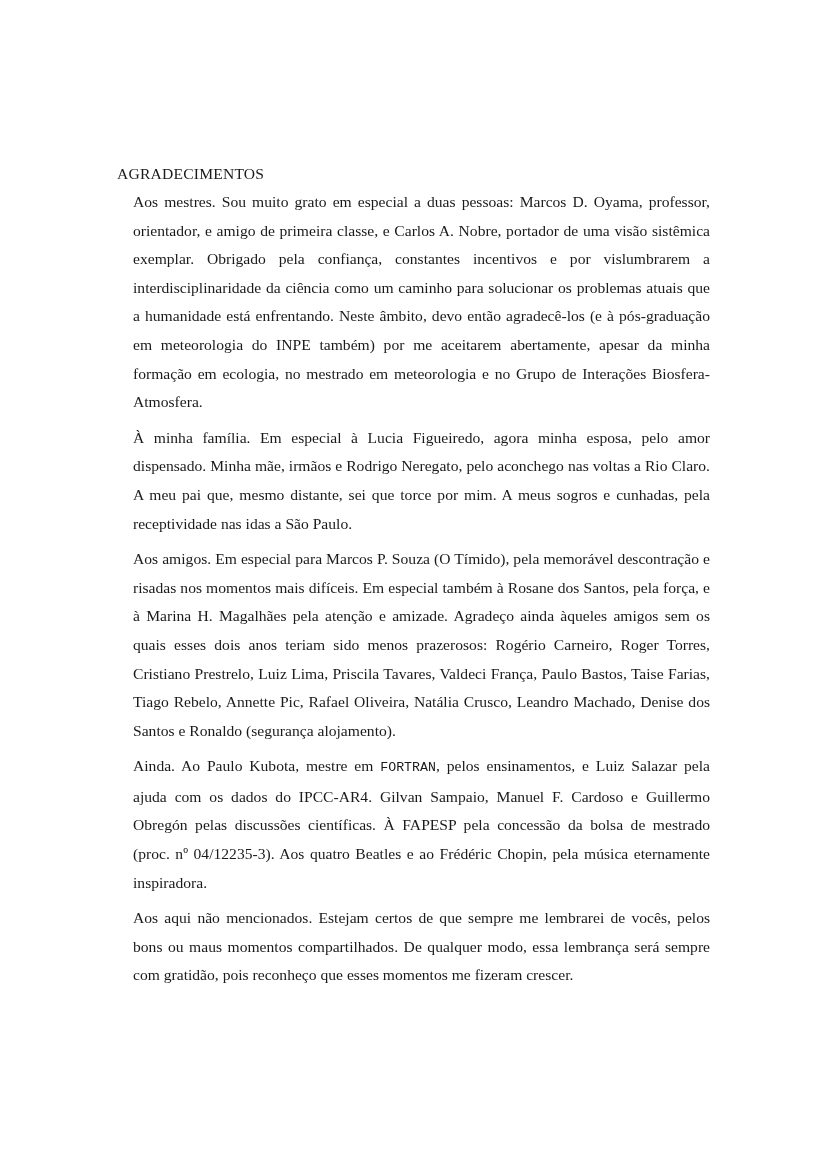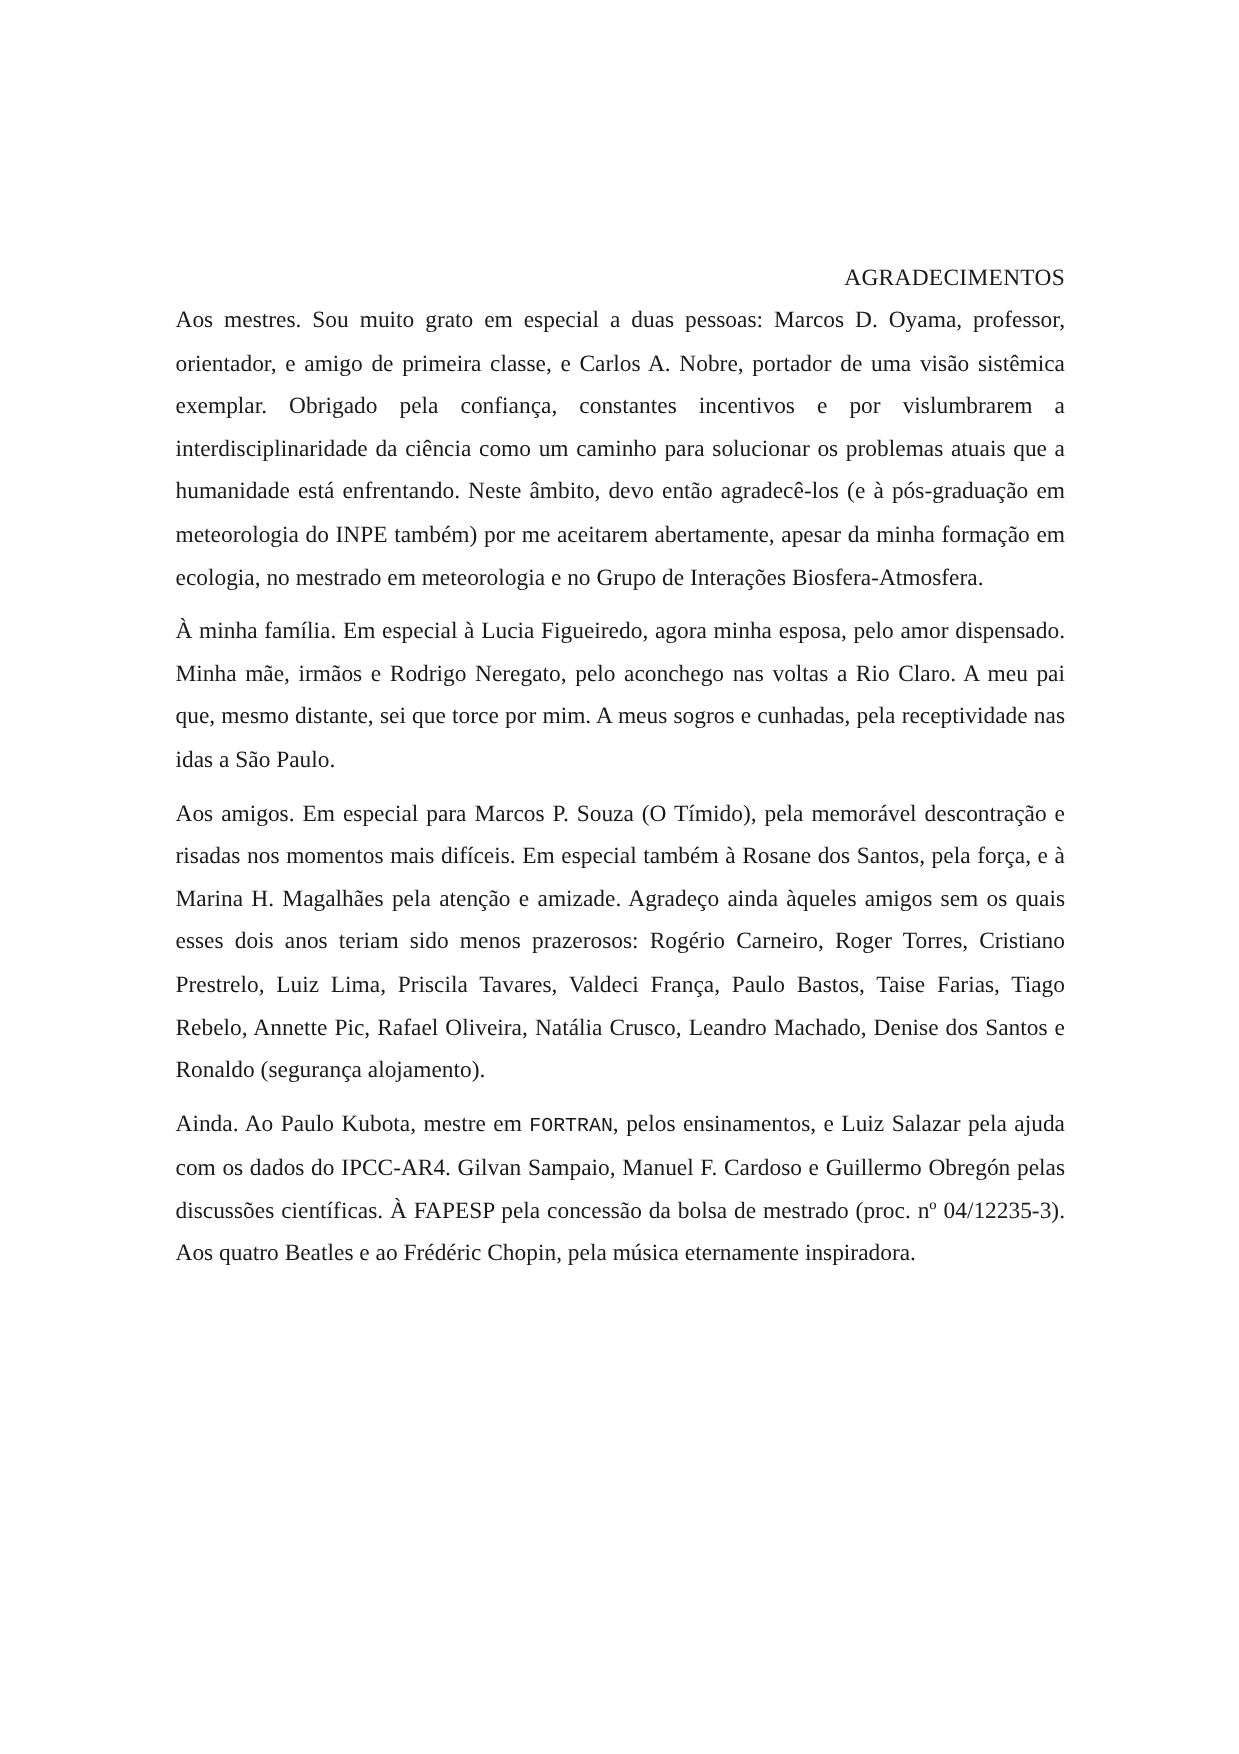--- a/index.html
+++ b/index.html
@@ -8,35 +8,36 @@
       position: absolute;
       left: 117px;
       top: 160px;
       width: 593px;
       font-family: "Liberation Serif", "DejaVu Serif", serif;
       font-size: 15.6px;
       line-height: 28.6px;
       color: #1a1a1a;
     }
     .title {
-      text-align: right;
-      margin: 12px 0 0 0;
+      text-align: left;
+      margin: 0 0 0 0;
       font-weight: normal;
       font-size: 15.6px;
       letter-spacing: 0.2px;
       line-height: 28px;
     }
     .para {
       text-align: justify;
-      margin: 0 0 7px 0;
+      margin: 0 0 7px 16px;
     }
     .sc { font-variant: small-caps; font-size: 0.85em; font-family: Liberation Mono, monospace; }
   </style>
 </head>
 <body>
 
 <div class="page">
   <h1 class="title">AGRADECIMENTOS</h1>
   <p class="para">Aos mestres. Sou muito grato em especial a duas pessoas: Marcos D. Oyama, professor, orientador, e amigo de primeira classe, e Carlos A. Nobre, portador de uma visão sistêmica exemplar. Obrigado pela confiança, constantes incentivos e por vislumbrarem a interdisciplinaridade da ciência como um caminho para solucionar os problemas atuais que a humanidade está enfrentando. Neste âmbito, devo então agradecê-los (e à pós-graduação em meteorologia do INPE também) por me aceitarem abertamente, apesar da minha formação em ecologia, no mestrado em meteorologia e no Grupo de Interações Biosfera-Atmosfera.</p>
   <p class="para">À minha família. Em especial à Lucia Figueiredo, agora minha esposa, pelo amor dispensado. Minha mãe, irmãos e Rodrigo Neregato, pelo aconchego nas voltas a Rio Claro. A meu pai que, mesmo distante, sei que torce por mim. A meus sogros e cunhadas, pela receptividade nas idas a São Paulo.</p>
   <p class="para">Aos amigos. Em especial para Marcos P. Souza (O Tímido), pela memorável descontração e risadas nos momentos mais difíceis. Em especial também à Rosane dos Santos, pela força, e à Marina H. Magalhães pela atenção e amizade. Agradeço ainda àqueles amigos sem os quais esses dois anos teriam sido menos prazerosos: Rogério Carneiro, Roger Torres, Cristiano Prestrelo, Luiz Lima, Priscila Tavares, Valdeci França, Paulo Bastos, Taise Farias, Tiago Rebelo, Annette Pic, Rafael Oliveira, Natália Crusco, Leandro Machado, Denise dos Santos e Ronaldo (segurança alojamento).</p>
   <p class="para"><span>Ainda. Ao Paulo Kubota, mestre em </span><span class="sc">FORTRAN</span><span>, pelos ensinamentos, e Luiz Salazar pela ajuda com os dados do IPCC-AR4. Gilvan Sampaio, Manuel F. Cardoso e Guillermo Obregón pelas discussões científicas. À FAPESP pela concessão da bolsa de mestrado (proc. nº 04/12235-3). Aos quatro Beatles e ao Frédéric Chopin, pela música eternamente inspiradora.</span></p>
+  <p class="para">Aos aqui não mencionados. Estejam certos de que sempre me lembrarei de vocês, pelos bons ou maus momentos compartilhados. De qualquer modo, essa lembrança será sempre com gratidão, pois reconheço que esses momentos me fizeram crescer.</p>
 </div>
 
 </body></html>

